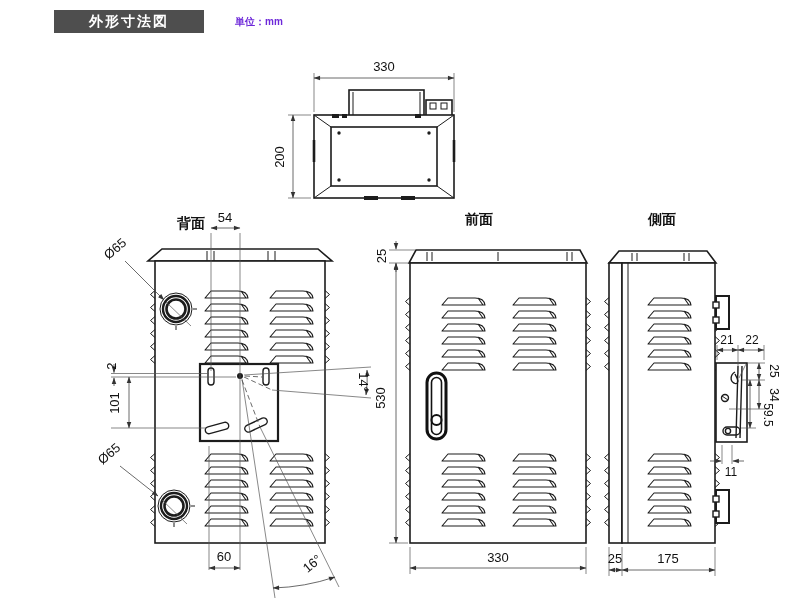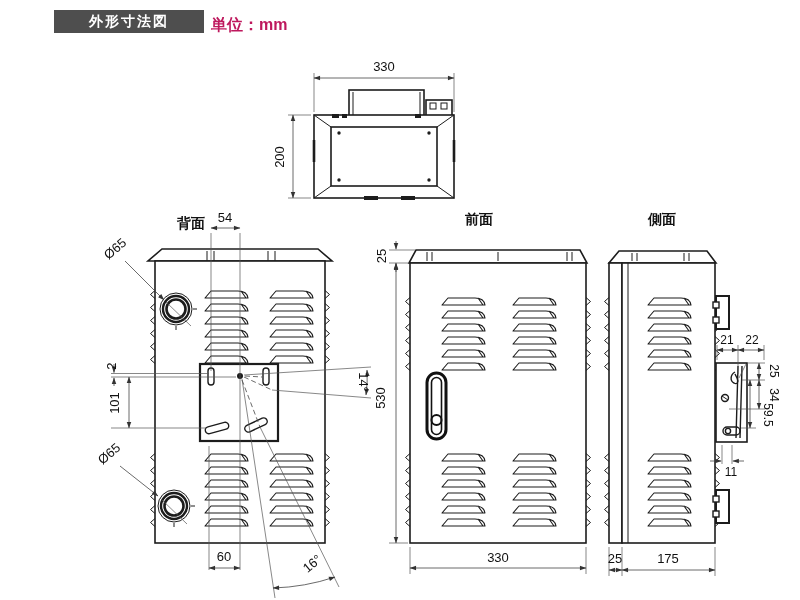--- a/index.html
+++ b/index.html
@@ -1,21 +1,21 @@
 <!DOCTYPE html>
 <html><head>
 <meta charset="utf-8">
 <style>
   html,body{margin:0;padding:0;background:#fff;}
   #stage{position:relative;width:800px;height:600px;background:#fff;overflow:hidden;
          font-family:"Liberation Sans",sans-serif;margin-left:19px;}
   .badge{position:absolute;left:35px;top:10px;width:150px;height:23px;background:#4e4e4e;
          color:#fff;font-size:14px;font-weight:bold;display:flex;align-items:center;
          justify-content:center;letter-spacing:2px;}
-  .unit{position:absolute;left:192px;top:15px;font-size:16px;font-weight:bold;color:#be185d;}
+  .unit{position:absolute;left:216px;top:15px;font-size:10px;font-weight:bold;color:#6d28d9;}
   svg{position:absolute;left:0;top:0;}
   .o{stroke:#1c1c1c;stroke-width:1.6;fill:#fff;stroke-linejoin:miter;}
   .lv{stroke:#1c1c1c;stroke-width:1.1;fill:#fff;stroke-linejoin:round;}
   .zz{stroke:#1c1c1c;stroke-width:1;fill:none;}
   .pl{stroke:#1c1c1c;stroke-width:2.2;fill:#fff;}
   .dt{stroke:#1c1c1c;stroke-width:1.4;fill:none;}
   .ext{stroke:#555;stroke-width:.7;fill:none;}
   .dim{stroke:#444;stroke-width:.8;fill:none;marker-start:url(#ar);marker-end:url(#ar);}
   .shaft{stroke:#444;stroke-width:.8;fill:none;marker-end:url(#ar);}
   .dash{stroke:#444;stroke-width:.8;fill:none;stroke-dasharray:5 3;}

